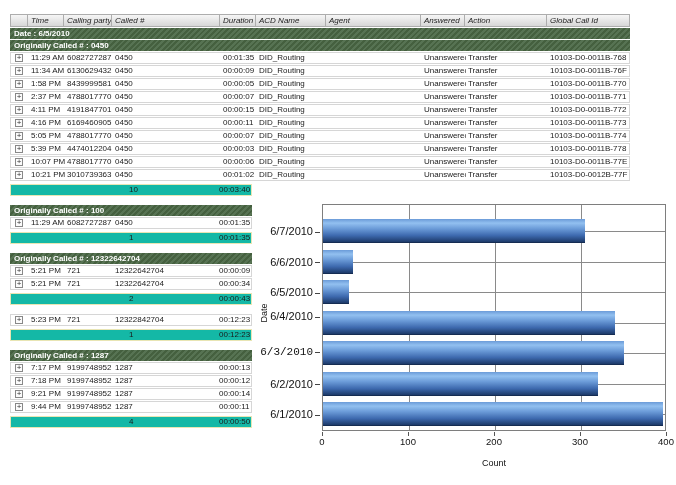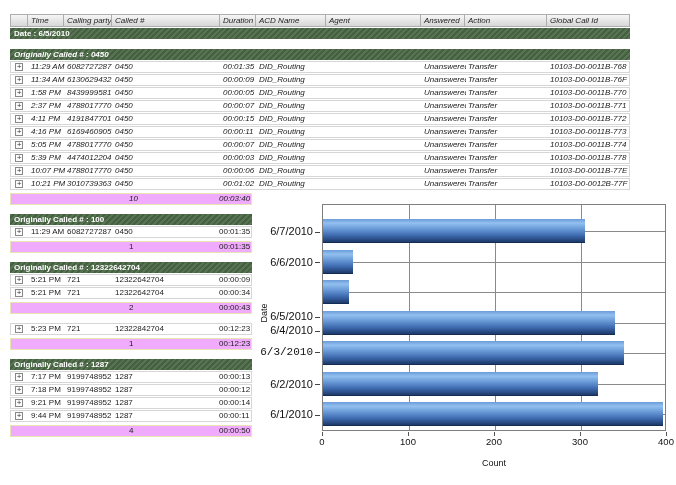--- a/index.html
+++ b/index.html
@@ -28,25 +28,25 @@
   }
   .band.wide { width: 620px; } .band.nw { width: 242px; }
 
   .row { height: 12px; margin-top: 1px; background: #fff; border: 1px solid #d6d6d6; align-items: center; }
   .cell { font-size: 8px; color: #1a1a1a; line-height: 10px; padding-left: 2px; white-space: nowrap; overflow: hidden; }
   .expand {
     display: inline-block; width: 8px; height: 8px; margin-left: 2px;
     border: 1px solid #888; background: #fbfbfb; color: #333;
     font-size: 8px; line-height: 6px; text-align: center; cursor: pointer;
   }
-  .summary { height: 12px; margin-top: 3px; background: #f0abfc; border: 1px solid #e8e5b4; align-items: center; }
+  .summary { height: 12px; margin-top: 3px; background: #14b8a6; border: 1px solid #e8e5b4; align-items: center; }
   .summary .f-count { padding-left: 16px; }
   .group.narrow { width: 242px; }
   .group { margin-top: 9px; }
-  .group.first { margin-top: 10px; font-style: italic; }
+  .group.first { margin-top: 1px; }
 
   
   .chart { position: absolute; left: 258px; top: 196px; width: 420px; height: 289px; }
   .y-axis-title { position: absolute; left: -9px; top: 112px; width: 30px; text-align: center;
                   transform: rotate(-90deg); font-size: 9px; color: #111; }
   .ylabels { position: absolute; left: 14px; top: 8px; width: 48px; height: 227px; }
   .ylab { position: absolute; right: 0; text-align: right; font-size: 11px; color: #111; white-space: nowrap; }
   .ylab::after { content: ""; display: inline-block; width: 5px; height: 1px; background: #444;
                  vertical-align: middle; margin-left: 2px; }
   .plot { position: absolute; left: 64px; top: 8px; width: 344px; height: 227px;
@@ -307,22 +307,22 @@
           </div>
         </div>
       </div>
   </div>
 
   <div class="chart">
     <div class="y-axis-title">Date</div>
     <div class="ylabels">
         <div class="ylab" style="top: 21px;">6/7/2010</div>
         <div class="ylab" style="top: 51.5px;">6/6/2010</div>
-        <div class="ylab" style="top: 82px; margin-top: 24px;">6/5/2010</div>
-        <div class="ylab" style="top: 120px;">6/4/2010</div>
+        <div class="ylab" style="top: 82px;">6/5/2010</div>
+        <div class="ylab" style="top: 106px;">6/4/2010</div>
         <div class="ylab" style="top: 142px; font-family: Liberation Mono, monospace;">6/3/2010</div>
         <div class="ylab" style="top: 173.5px;">6/2/2010</div>
         <div class="ylab" style="top: 204px;">6/1/2010</div>
       </div>
     <div class="plot">
         <div class="vgrid" style="left: 86px;"></div>
         <div class="vgrid" style="left: 172px;"></div>
         <div class="vgrid" style="left: 258px;"></div>
         <div class="hgrid" style="top: 26px;"></div>
         <div class="bar" style="top: 14px; width: 262.3px;"></div>

